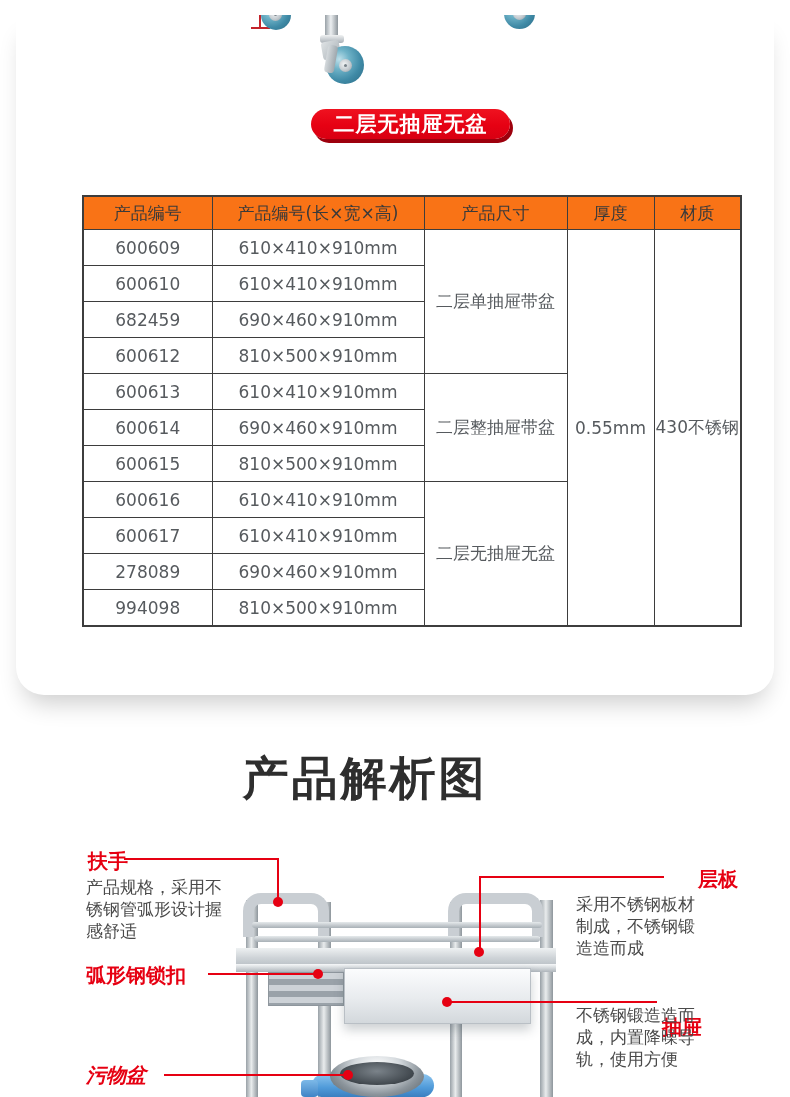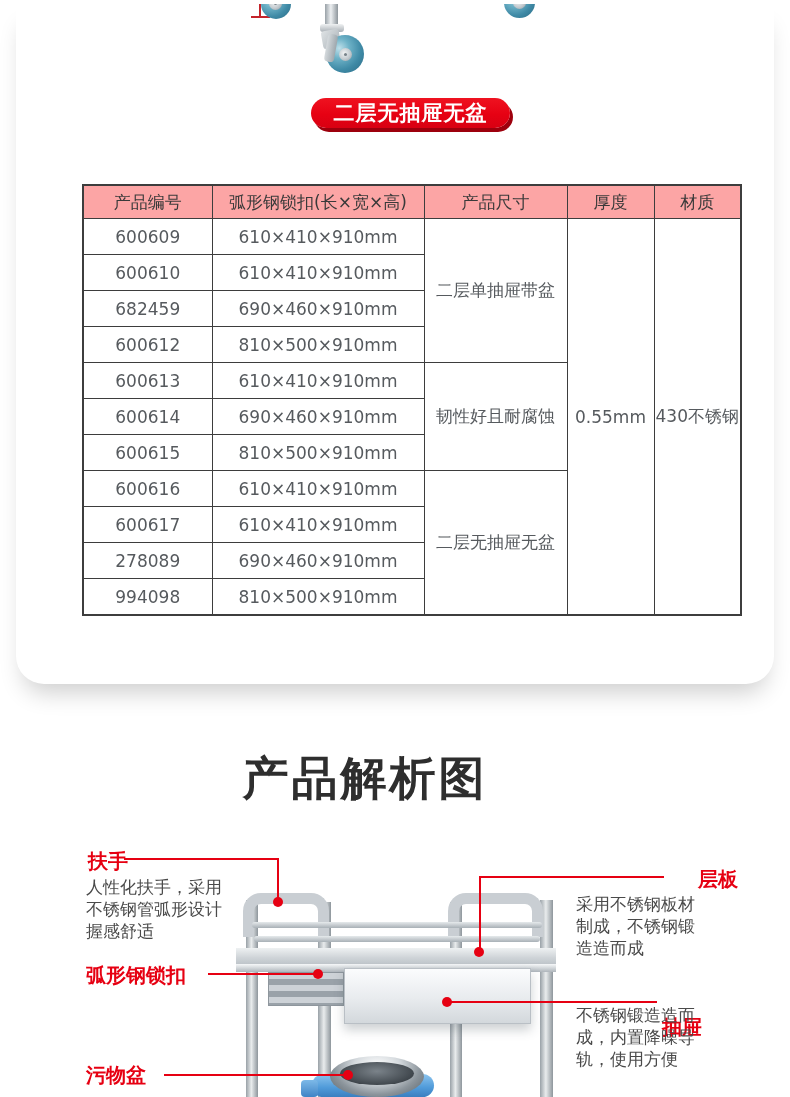--- a/index.html
+++ b/index.html
@@ -1,20 +1,20 @@
 <!DOCTYPE html>
 <html><head>
 <meta charset="utf-8">
 <style>
   html,body{margin:0;padding:0;background:#ffffff;}
   .page{position:relative;width:790px;height:1097px;background:#ffffff;overflow:hidden;
         font-family:"DejaVu Sans","Liberation Sans",sans-serif;}
 
   
-  .card{position:absolute;left:16px;top:4px;width:758px;height:680px;background:#ffffff;
+  .card{position:absolute;left:16px;top:15px;width:758px;height:680px;background:#ffffff;
         border-radius:0 0 28px 28px;box-shadow:0 16px 24px -8px rgba(0,0,0,0.20);overflow:hidden;}
 
   
   .dim-v{position:absolute;left:243px;top:0;width:2px;height:13px;background:#c4242b;}
   .dim-h{position:absolute;left:235px;top:12px;width:19px;height:2px;background:#c4242b;}
   .wheel{border-radius:50%;background:radial-gradient(circle at 35% 35%,#bfe0ea 0%,#6fb3c8 28%,#3f8aa6 62%,#2b6a84 100%);}
   .hub{position:absolute;border-radius:50%;background:radial-gradient(circle at 40% 40%,#f2f4f5,#c3cacf 55%,#8d969c);}
   .hub::after{content:"";position:absolute;left:35%;top:35%;width:30%;height:30%;border-radius:50%;background:#79838a;}
   .wheel-left{position:absolute;left:245px;top:-15px;width:30px;height:30px;}
   .hub-left{left:253px;top:-7px;width:13px;height:13px;}
@@ -36,21 +36,21 @@
   .pill{position:absolute;left:295px;top:94px;width:199px;height:30px;border-radius:16px;
         background:linear-gradient(180deg,#ef1220,#e60113 55%,#d80012);
         box-shadow:3px 4px 0 #9d000d;display:flex;align-items:center;justify-content:center;
         color:#ffffff;font-size:21px;font-weight:bold;letter-spacing:1px;}
 
   
   .spec-table{position:absolute;left:66px;top:180px;border-collapse:collapse;table-layout:fixed;
         border:2px solid #3d3d3d;}
   .spec-table th,.spec-table td{border:1px solid #3d3d3d;text-align:center;vertical-align:middle;
         padding:0;overflow:hidden;white-space:nowrap;}
-  .spec-table th{height:32px;background:#fca5a5;font-weight:normal;color:#3a3a3a;font-size:17px;}
+  .spec-table th{height:32px;background:#f97316;font-weight:normal;color:#3a3a3a;font-size:17px;}
   .spec-table td{height:35px;color:#565a5e;font-size:17px;background:#ffffff;}
 
   
   .section-title{position:absolute;left:0;top:748px;width:730px;text-align:center;
         font-size:46px;font-weight:bold;color:#2e2e2e;letter-spacing:3px;}
   .diagram{position:absolute;left:0;top:840px;width:790px;height:257px;overflow:hidden;}
 
   .ann-title{position:absolute;color:#e60012;font-weight:bold;font-size:20px;white-space:nowrap;z-index:20;}
   .ann-desc{position:absolute;color:#4a4a4a;font-size:17px;line-height:22px;z-index:20;}
   .rline{position:absolute;background:#e60012;z-index:15;}
@@ -116,21 +116,21 @@
       <colgroup>
         <col style="width:129px">
           <col style="width:212px">
           <col style="width:143px">
         <col style="width:87px">
           <col style="width:87px">
       </colgroup>
       <thead>
         <tr>
           <th>产品编号</th>
-          <th>弧形钢锁扣(长×宽×高)</th>
+          <th>产品编号(长×宽×高)</th>
           <th>产品尺寸</th>
           <th>厚度</th>
           <th>材质</th>
         </tr>
       </thead>
       <tbody>
           <tr>
             <td>600609</td>
             <td>610×410×910mm</td>
             <td rowspan="4">二层单抽屉带盆</td>
@@ -145,21 +145,21 @@
             <td>682459</td>
             <td>690×460×910mm</td>
           </tr>
           <tr>
             <td>600612</td>
             <td>810×500×910mm</td>
           </tr>
           <tr>
             <td>600613</td>
             <td>610×410×910mm</td>
-            <td rowspan="3">韧性好且耐腐蚀</td>
+            <td rowspan="3">二层整抽屉带盆</td>
           </tr>
           <tr>
             <td>600614</td>
             <td>690×460×910mm</td>
           </tr>
           <tr>
             <td>600615</td>
             <td>810×500×910mm</td>
           </tr>
           <tr>
@@ -208,35 +208,35 @@
       <div class="bracket"></div>
       <div class="bowl"></div>
       <div class="bowl-in"></div>
       <div class="clamp"></div>
     </div>
 
     <div class="ann-title" style="left:88px;top:8px;">扶手</div>
     <div class="rline" style="left:124px;top:18px;width:155px;height:2px;"></div>
     <div class="rline" style="left:277px;top:18px;width:2px;height:44px;"></div>
     <div class="rdot" style="left:273px;top:57px;"></div>
-    <div class="ann-desc" style="left:86px;top:36px;width:142px;">人性化扶手，采用不锈钢管弧形设计握感舒适</div>
+    <div class="ann-desc" style="left:86px;top:36px;width:142px;">产品规格，采用不锈钢管弧形设计握感舒适</div>
 
     <div class="ann-title" style="left:698px;top:26px;">层板</div>
     <div class="rline" style="left:480px;top:36px;width:184px;height:2px;"></div>
     <div class="rline" style="left:479px;top:36px;width:2px;height:76px;"></div>
     <div class="rdot" style="left:474px;top:107px;"></div>
     <div class="ann-desc" style="left:576px;top:53px;width:126px;">采用不锈钢板材制成，不锈钢锻造造而成</div>
 
     <div class="ann-title" style="left:86px;top:122px;">弧形钢锁扣</div>
     <div class="rline" style="left:208px;top:133px;width:110px;height:2px;"></div>
     <div class="rdot" style="left:313px;top:129px;"></div>
 
     <div class="ann-title" style="left:662px;top:150px;margin-top:24px;">抽屉</div>
     <div class="rline" style="left:447px;top:161px;width:210px;height:2px;"></div>
     <div class="rdot" style="left:442px;top:157px;"></div>
     <div class="ann-desc" style="left:576px;top:164px;width:126px;">不锈钢锻造造而成，内置降噪导轨，使用方便</div>
 
-    <div class="ann-title" style="left:86px;top:222px;">污物盆</div>
+    <div class="ann-title" style="left:86px;top:222px;font-style:italic;">污物盆</div>
     <div class="rline" style="left:164px;top:234px;width:182px;height:2px;"></div>
     <div class="rdot" style="left:343px;top:230px;"></div>
   </div>
 
 </div>
 
 </body></html>

